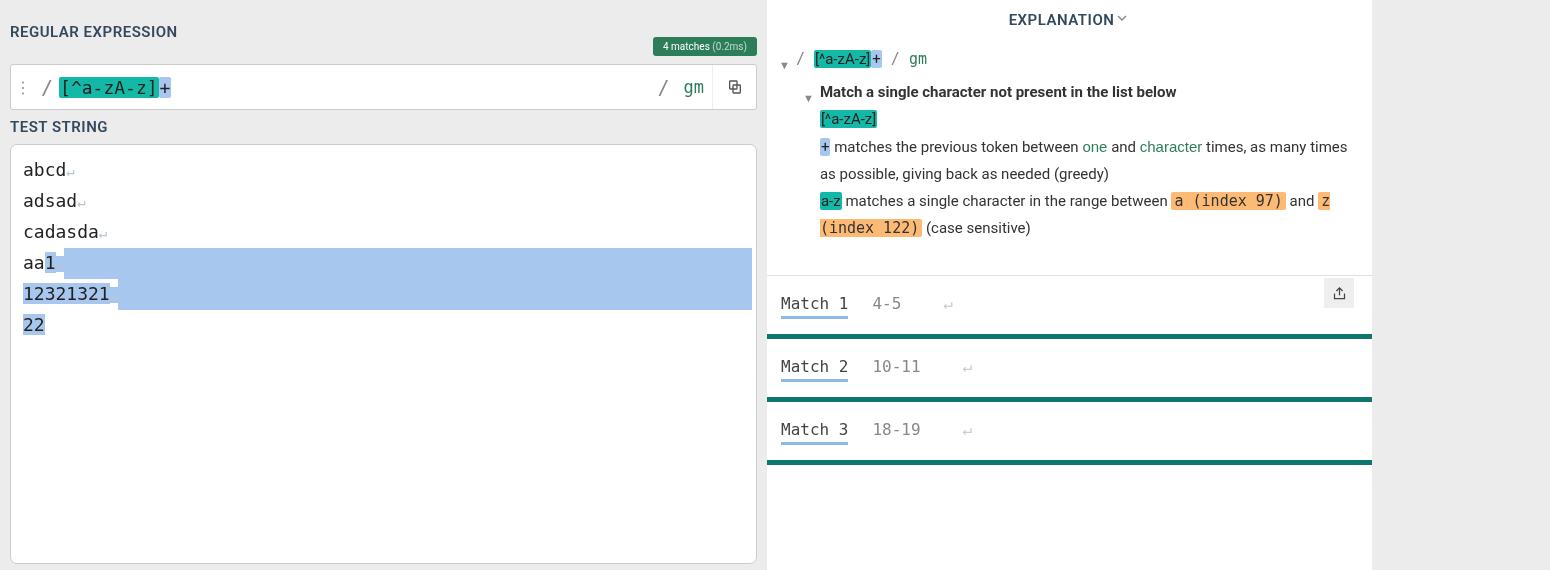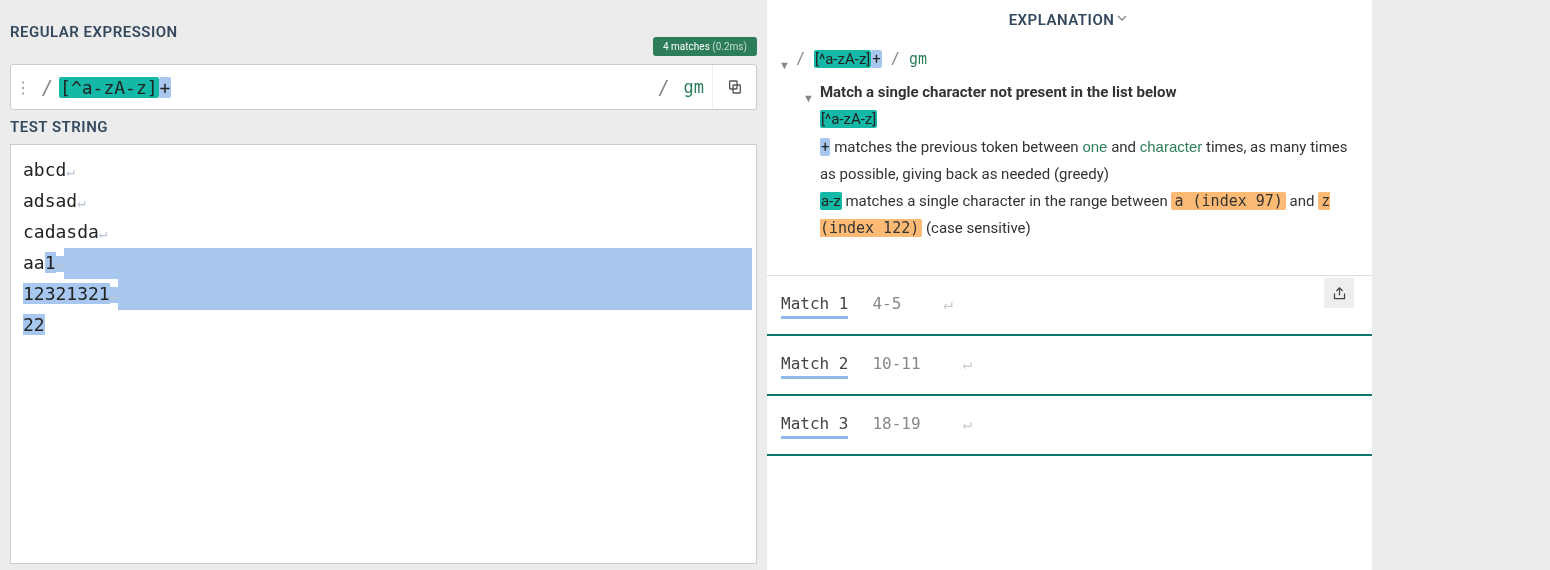--- a/index.html
+++ b/index.html
@@ -44,21 +44,21 @@
 }
 .charclass { background: #14b8a6; color: #222; border-radius: 2px; padding: 0 1px; }
 .quant { background: #a7c7ee; color: #222; border-radius: 2px; padding: 0 1px; }
 .flags { color: #2d7d5a; font-size: 17px; padding: 0 8px; display: flex; align-items: center; font-family: "Consolas","Menlo",monospace; cursor: pointer; }
 .copy-btn {
   width: 44px; display: flex; align-items: center; justify-content: center;
   border-left: 1px solid #eee; cursor: pointer; color: #555;
 }
 
 .test-area {
-  background: #fff; border: 1px solid #ccc; border-radius: 0;
+  background: #fff; border: 1px solid #ccc; border-radius: 7px;
   height: 420px; padding: 10px 4px; font-family: "Consolas","Menlo",monospace;
   font-size: 18px; line-height: 30px; color: #222; overflow: auto;
 }
 .test-line { padding-left: 8px; white-space: pre; }
 .ret { color: #b8c6d6; font-size: 14px; }
 .hl { background: #a7c7ee; }
 
 .right-section {
   border-bottom: 1px solid #e0e0e0;
 }
@@ -85,21 +85,21 @@
 
 .match-body {
   height: 225px; overflow-y: scroll; position: relative;
 }
 .export-btn {
   position: absolute; right: 18px; top: 2px; width: 30px; height: 30px;
   background: #eee; color: #444; display: flex; align-items: center; justify-content: center;
   cursor: pointer; font-size: 16px;
 }
 .match-row {
-  border-bottom: 2px solid #0f766e; padding: 18px 14px;
+  border-bottom: 5px solid #0f766e; padding: 18px 14px;
   font-family: "Consolas","Menlo",monospace; font-size: 16px; color: #555;
   display: flex; align-items: baseline; gap: 24px;
 }
 .match-label { color: #444; position: relative; padding-bottom: 3px; }
 .match-label::after {
   content: ""; position: absolute; left: 0; right: 0; bottom: -3px; height: 3px;
   background: #8fb9e6;
 }
 .range { color: #888; }
 .newline-glyph { color: #ccc; margin-left: 18px; }

